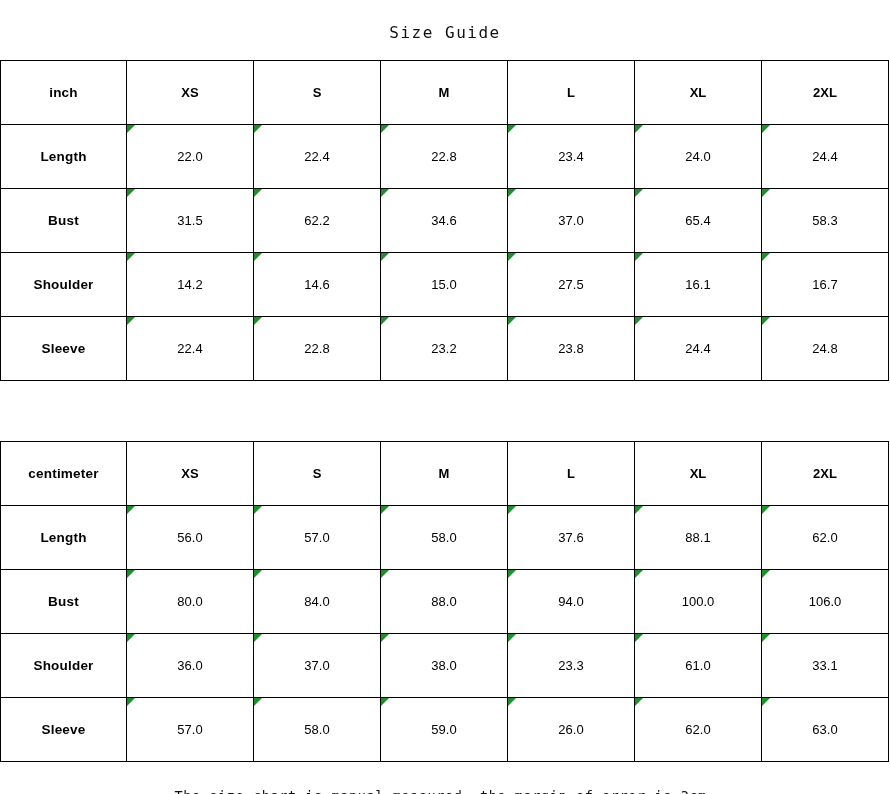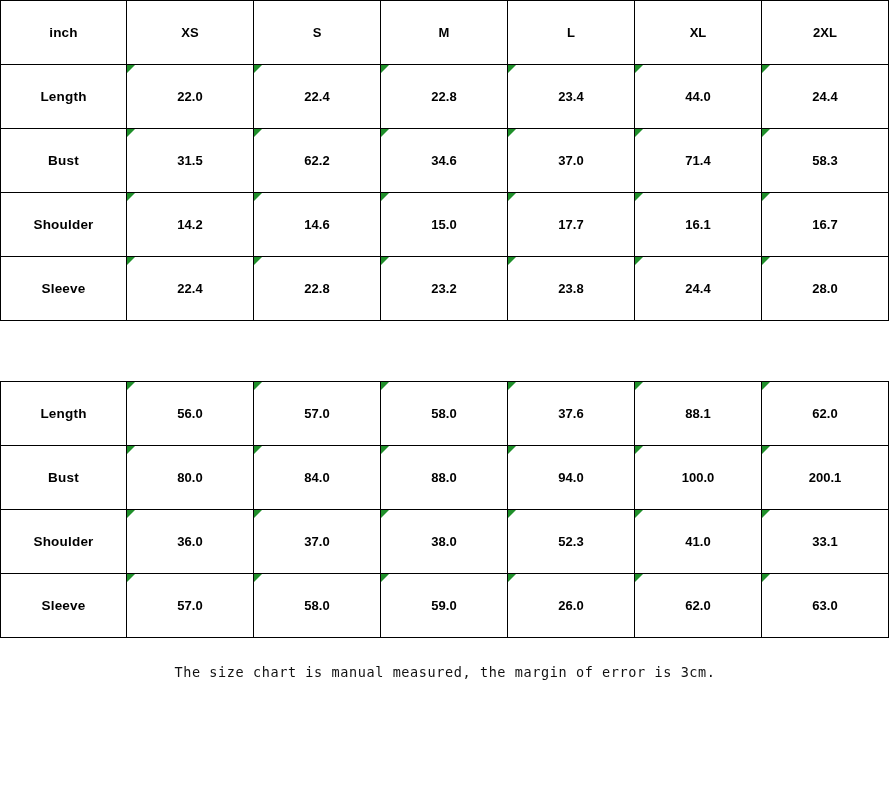--- a/index.html
+++ b/index.html
@@ -48,21 +48,21 @@
   table.size-table td.rowhead {
     font-weight: bold;
     font-size: 13.5px;
     letter-spacing: 0.2px;
   }
   table.size-table td.colhead {
     font-weight: bold;
     font-size: 13px;
   }
   table.size-table td.val {
-    font-weight: bold;
+    font-weight: normal;
     font-size: 13px;
   }
   
   table.size-table col.c0 { width: 126px; }
   table.size-table col.cx { width: 127px; }
   
   .corner-mark {
     position: absolute;
     left: 0px;
     top: 0px;
@@ -83,20 +83,21 @@
     letter-spacing: 0.6px;
     color: #111;
     padding-top: 26px;
   }
 </style>
 </head>
 <body>
 
 <div class="page">
 
+  <div class="title">Size Guide</div>
 
   <table class="size-table">
     <colgroup>
       <col class="c0">
         <col class="cx">
         <col class="cx">
         <col class="cx">
         <col class="cx">
         <col class="cx">
         <col class="cx">
@@ -111,97 +112,106 @@
         <td class="colhead">XL</td>
         <td class="colhead">2XL</td>
       </tr>
 
       <tr>
         <td class="rowhead">Length</td>
         <td class="val"><span class="corner-mark" style="border-left-color: rgb(31, 143, 42);"></span><span>22.0</span></td>
         <td class="val"><span class="corner-mark" style="border-left-color: rgb(31, 143, 42);"></span><span>22.4</span></td>
         <td class="val"><span class="corner-mark" style="border-left-color: rgb(31, 143, 42);"></span><span>22.8</span></td>
         <td class="val"><span class="corner-mark" style="border-left-color: rgb(31, 143, 42);"></span><span>23.4</span></td>
-        <td class="val"><span class="corner-mark" style="border-left-color: rgb(31, 143, 42);"></span><span>44.0</span></td>
+        <td class="val"><span class="corner-mark" style="border-left-color: rgb(31, 143, 42);"></span><span>24.0</span></td>
         <td class="val"><span class="corner-mark" style="border-left-color: rgb(31, 143, 42);"></span><span>24.4</span></td>
       </tr>
 
       <tr>
         <td class="rowhead">Bust</td>
         <td class="val"><span class="corner-mark" style="border-left-color: rgb(31, 143, 42);"></span><span>31.5</span></td>
         <td class="val"><span class="corner-mark" style="border-left-color: rgb(31, 143, 42);"></span><span>62.2</span></td>
         <td class="val"><span class="corner-mark" style="border-left-color: rgb(31, 143, 42);"></span><span>34.6</span></td>
         <td class="val"><span class="corner-mark" style="border-left-color: rgb(31, 143, 42);"></span><span>37.0</span></td>
-        <td class="val"><span class="corner-mark" style="border-left-color: rgb(31, 143, 42);"></span><span>71.4</span></td>
+        <td class="val"><span class="corner-mark" style="border-left-color: rgb(31, 143, 42);"></span><span>65.4</span></td>
         <td class="val"><span class="corner-mark" style="border-left-color: rgb(31, 143, 42);"></span><span>58.3</span></td>
       </tr>
 
       <tr>
         <td class="rowhead">Shoulder</td>
         <td class="val"><span class="corner-mark" style="border-left-color: rgb(31, 143, 42);"></span><span>14.2</span></td>
         <td class="val"><span class="corner-mark" style="border-left-color: rgb(31, 143, 42);"></span><span>14.6</span></td>
         <td class="val"><span class="corner-mark" style="border-left-color: rgb(31, 143, 42);"></span><span>15.0</span></td>
-        <td class="val"><span class="corner-mark" style="border-left-color: rgb(31, 143, 42);"></span><span>17.7</span></td>
+        <td class="val"><span class="corner-mark" style="border-left-color: rgb(31, 143, 42);"></span><span>27.5</span></td>
         <td class="val"><span class="corner-mark" style="border-left-color: rgb(31, 143, 42);"></span><span>16.1</span></td>
         <td class="val"><span class="corner-mark" style="border-left-color: rgb(31, 143, 42);"></span><span>16.7</span></td>
       </tr>
 
       <tr>
         <td class="rowhead">Sleeve</td>
         <td class="val"><span class="corner-mark" style="border-left-color: rgb(31, 143, 42);"></span><span>22.4</span></td>
         <td class="val"><span class="corner-mark" style="border-left-color: rgb(31, 143, 42);"></span><span>22.8</span></td>
         <td class="val"><span class="corner-mark" style="border-left-color: rgb(31, 143, 42);"></span><span>23.2</span></td>
         <td class="val"><span class="corner-mark" style="border-left-color: rgb(31, 143, 42);"></span><span>23.8</span></td>
         <td class="val"><span class="corner-mark" style="border-left-color: rgb(31, 143, 42);"></span><span>24.4</span></td>
-        <td class="val"><span class="corner-mark" style="border-left-color: rgb(31, 143, 42);"></span><span>28.0</span></td>
+        <td class="val"><span class="corner-mark" style="border-left-color: rgb(31, 143, 42);"></span><span>24.8</span></td>
       </tr>
     </tbody>
   </table>
 
   <div class="gap"></div>
 
   <table class="size-table">
     <colgroup>
       <col class="c0">
         <col class="cx">
         <col class="cx">
         <col class="cx">
         <col class="cx">
         <col class="cx">
         <col class="cx">
     </colgroup>
     <tbody>
+      <tr>
+        <td class="rowhead">centimeter</td>
+        <td class="colhead">XS</td>
+        <td class="colhead">S</td>
+        <td class="colhead">M</td>
+        <td class="colhead">L</td>
+        <td class="colhead">XL</td>
+        <td class="colhead">2XL</td>
+      </tr>
 
       <tr>
         <td class="rowhead">Length</td>
         <td class="val"><span class="corner-mark" style="border-left-color: rgb(31, 143, 42);"></span><span>56.0</span></td>
         <td class="val"><span class="corner-mark" style="border-left-color: rgb(31, 143, 42);"></span><span>57.0</span></td>
         <td class="val"><span class="corner-mark" style="border-left-color: rgb(31, 143, 42);"></span><span>58.0</span></td>
         <td class="val"><span class="corner-mark" style="border-left-color: rgb(31, 143, 42);"></span><span>37.6</span></td>
         <td class="val"><span class="corner-mark" style="border-left-color: rgb(31, 143, 42);"></span><span>88.1</span></td>
         <td class="val"><span class="corner-mark" style="border-left-color: rgb(31, 143, 42);"></span><span>62.0</span></td>
       </tr>
 
       <tr>
         <td class="rowhead">Bust</td>
         <td class="val"><span class="corner-mark" style="border-left-color: rgb(31, 143, 42);"></span><span>80.0</span></td>
         <td class="val"><span class="corner-mark" style="border-left-color: rgb(31, 143, 42);"></span><span>84.0</span></td>
         <td class="val"><span class="corner-mark" style="border-left-color: rgb(31, 143, 42);"></span><span>88.0</span></td>
         <td class="val"><span class="corner-mark" style="border-left-color: rgb(31, 143, 42);"></span><span>94.0</span></td>
         <td class="val"><span class="corner-mark" style="border-left-color: rgb(31, 143, 42);"></span><span>100.0</span></td>
-        <td class="val"><span class="corner-mark" style="border-left-color: rgb(31, 143, 42);"></span><span>200.1</span></td>
+        <td class="val"><span class="corner-mark" style="border-left-color: rgb(31, 143, 42);"></span><span>106.0</span></td>
       </tr>
 
       <tr>
         <td class="rowhead">Shoulder</td>
         <td class="val"><span class="corner-mark" style="border-left-color: rgb(31, 143, 42);"></span><span>36.0</span></td>
         <td class="val"><span class="corner-mark" style="border-left-color: rgb(31, 143, 42);"></span><span>37.0</span></td>
         <td class="val"><span class="corner-mark" style="border-left-color: rgb(31, 143, 42);"></span><span>38.0</span></td>
-        <td class="val"><span class="corner-mark" style="border-left-color: rgb(31, 143, 42);"></span><span>52.3</span></td>
-        <td class="val"><span class="corner-mark" style="border-left-color: rgb(31, 143, 42);"></span><span>41.0</span></td>
+        <td class="val"><span class="corner-mark" style="border-left-color: rgb(31, 143, 42);"></span><span>23.3</span></td>
+        <td class="val"><span class="corner-mark" style="border-left-color: rgb(31, 143, 42);"></span><span>61.0</span></td>
         <td class="val"><span class="corner-mark" style="border-left-color: rgb(31, 143, 42);"></span><span>33.1</span></td>
       </tr>
 
       <tr>
         <td class="rowhead">Sleeve</td>
         <td class="val"><span class="corner-mark" style="border-left-color: rgb(31, 143, 42);"></span><span>57.0</span></td>
         <td class="val"><span class="corner-mark" style="border-left-color: rgb(31, 143, 42);"></span><span>58.0</span></td>
         <td class="val"><span class="corner-mark" style="border-left-color: rgb(31, 143, 42);"></span><span>59.0</span></td>
         <td class="val"><span class="corner-mark" style="border-left-color: rgb(31, 143, 42);"></span><span>26.0</span></td>
         <td class="val"><span class="corner-mark" style="border-left-color: rgb(31, 143, 42);"></span><span>62.0</span></td>

